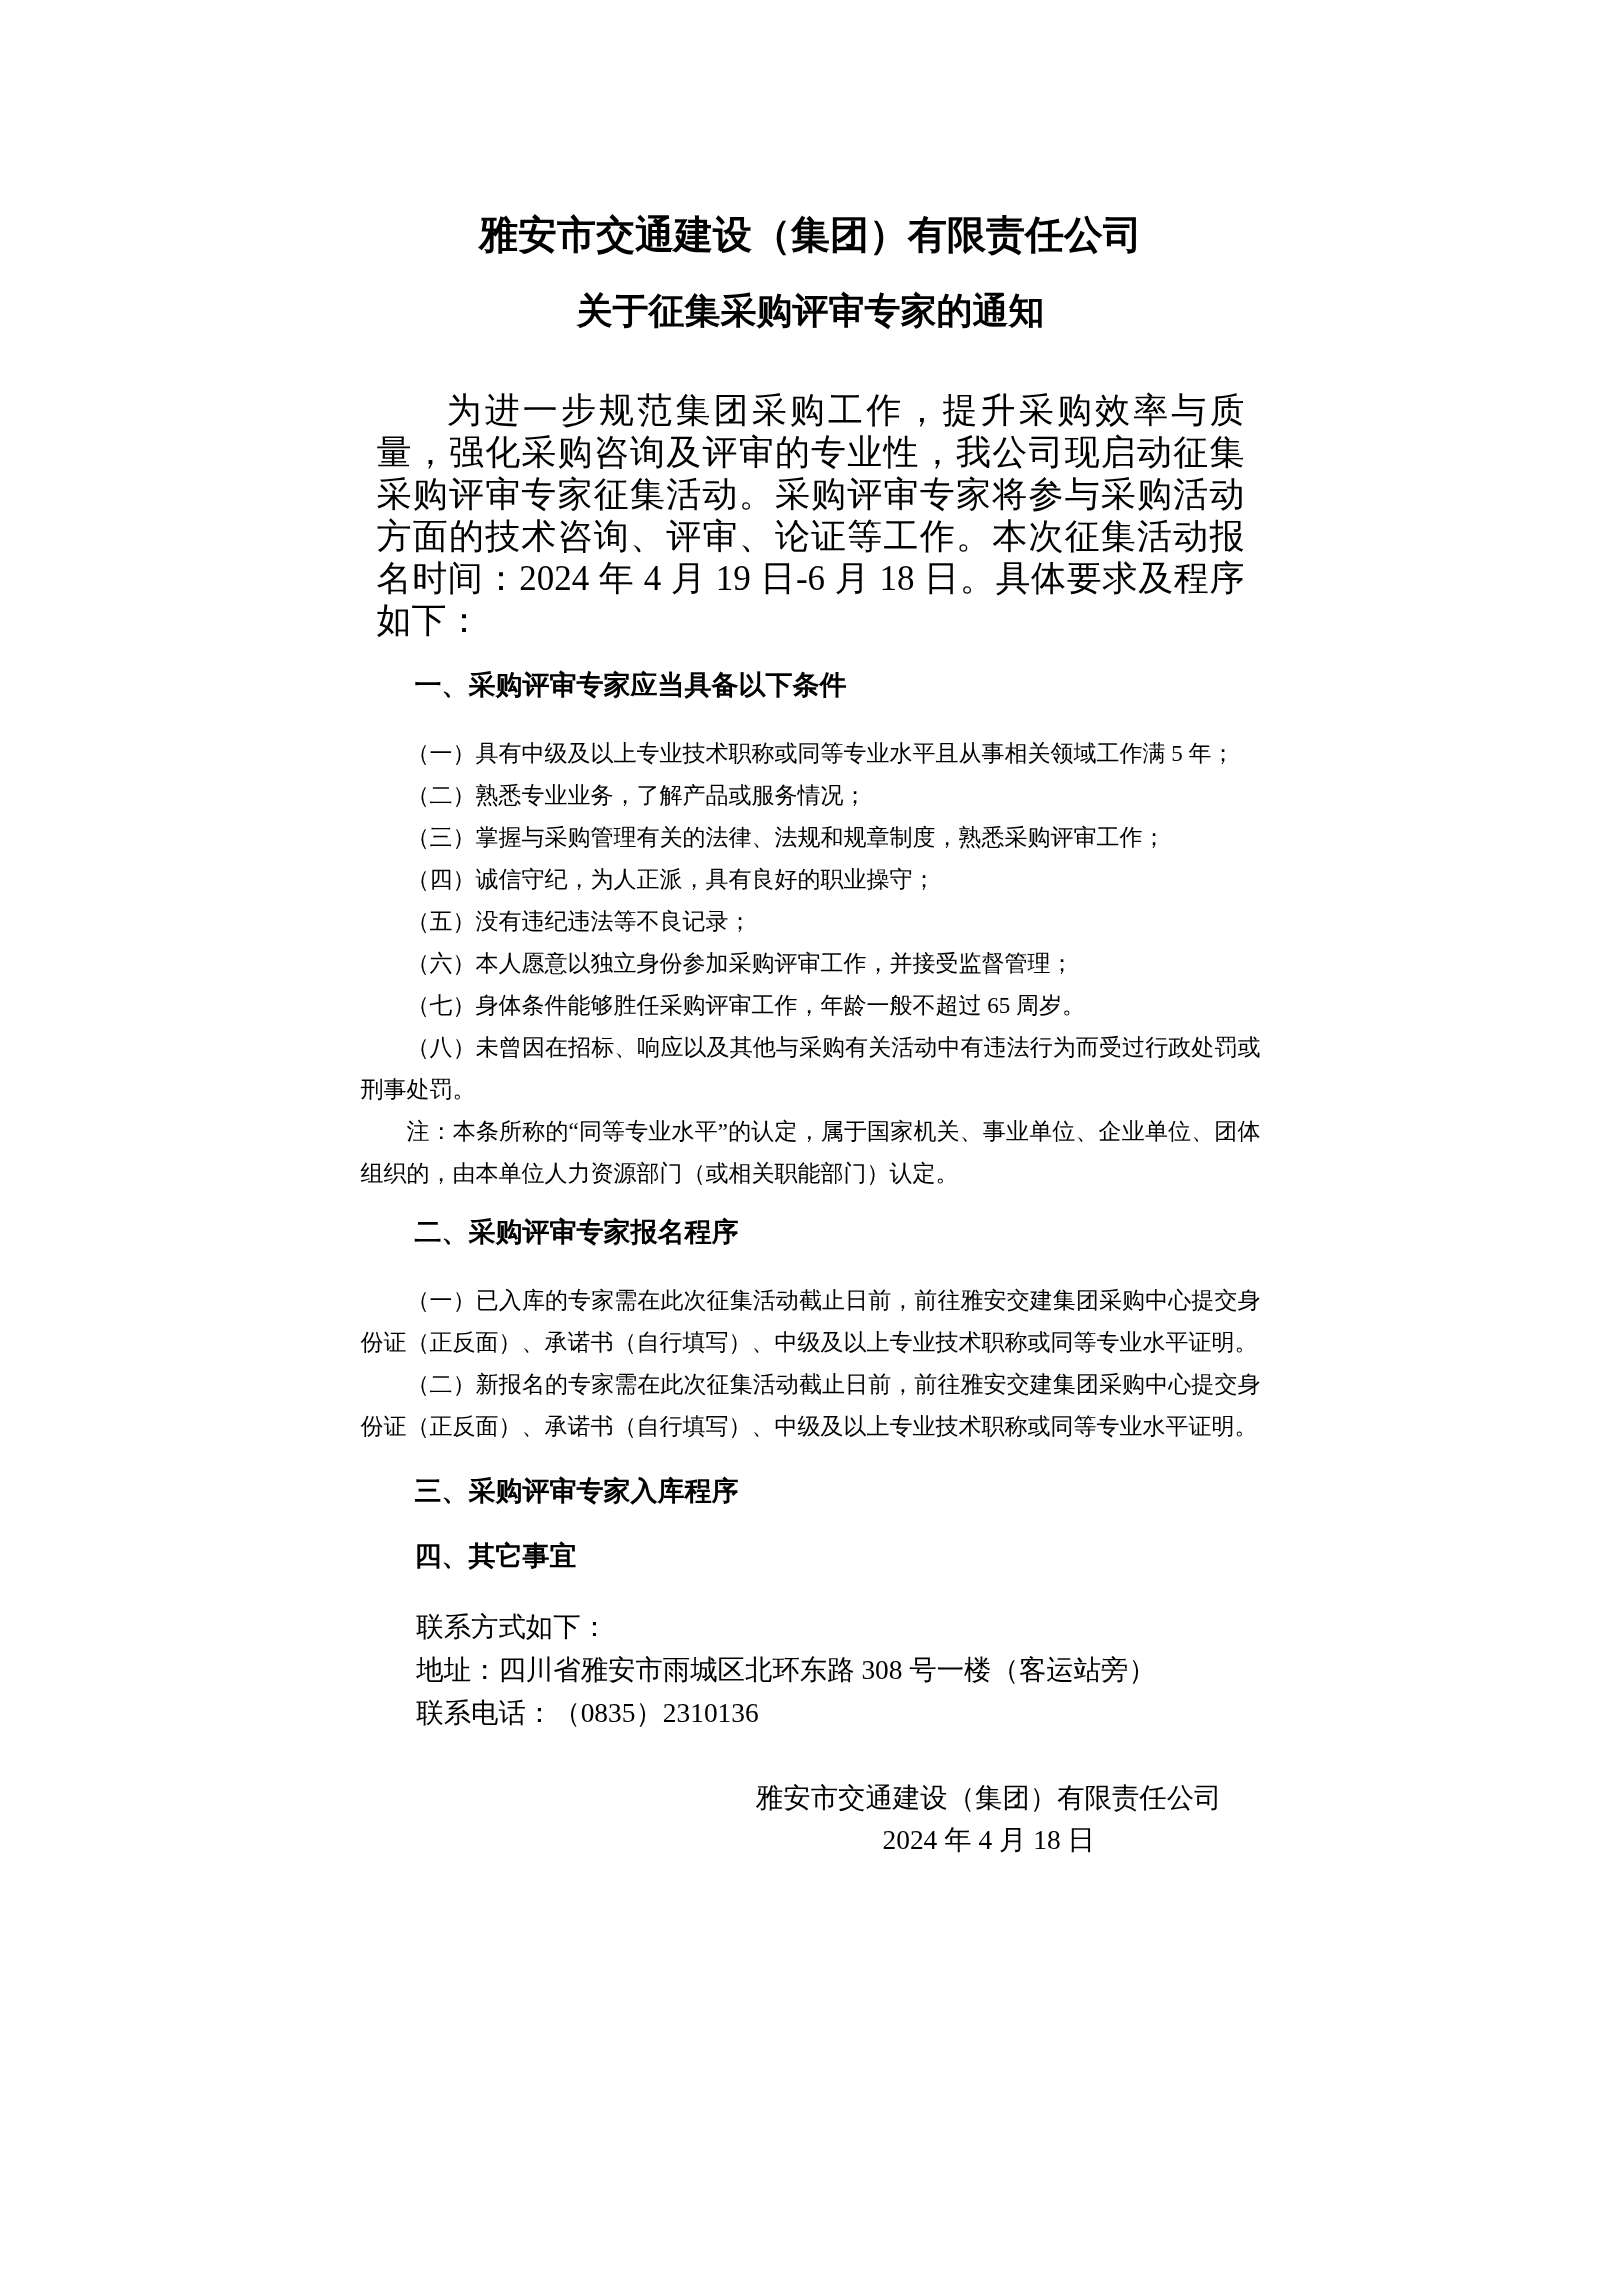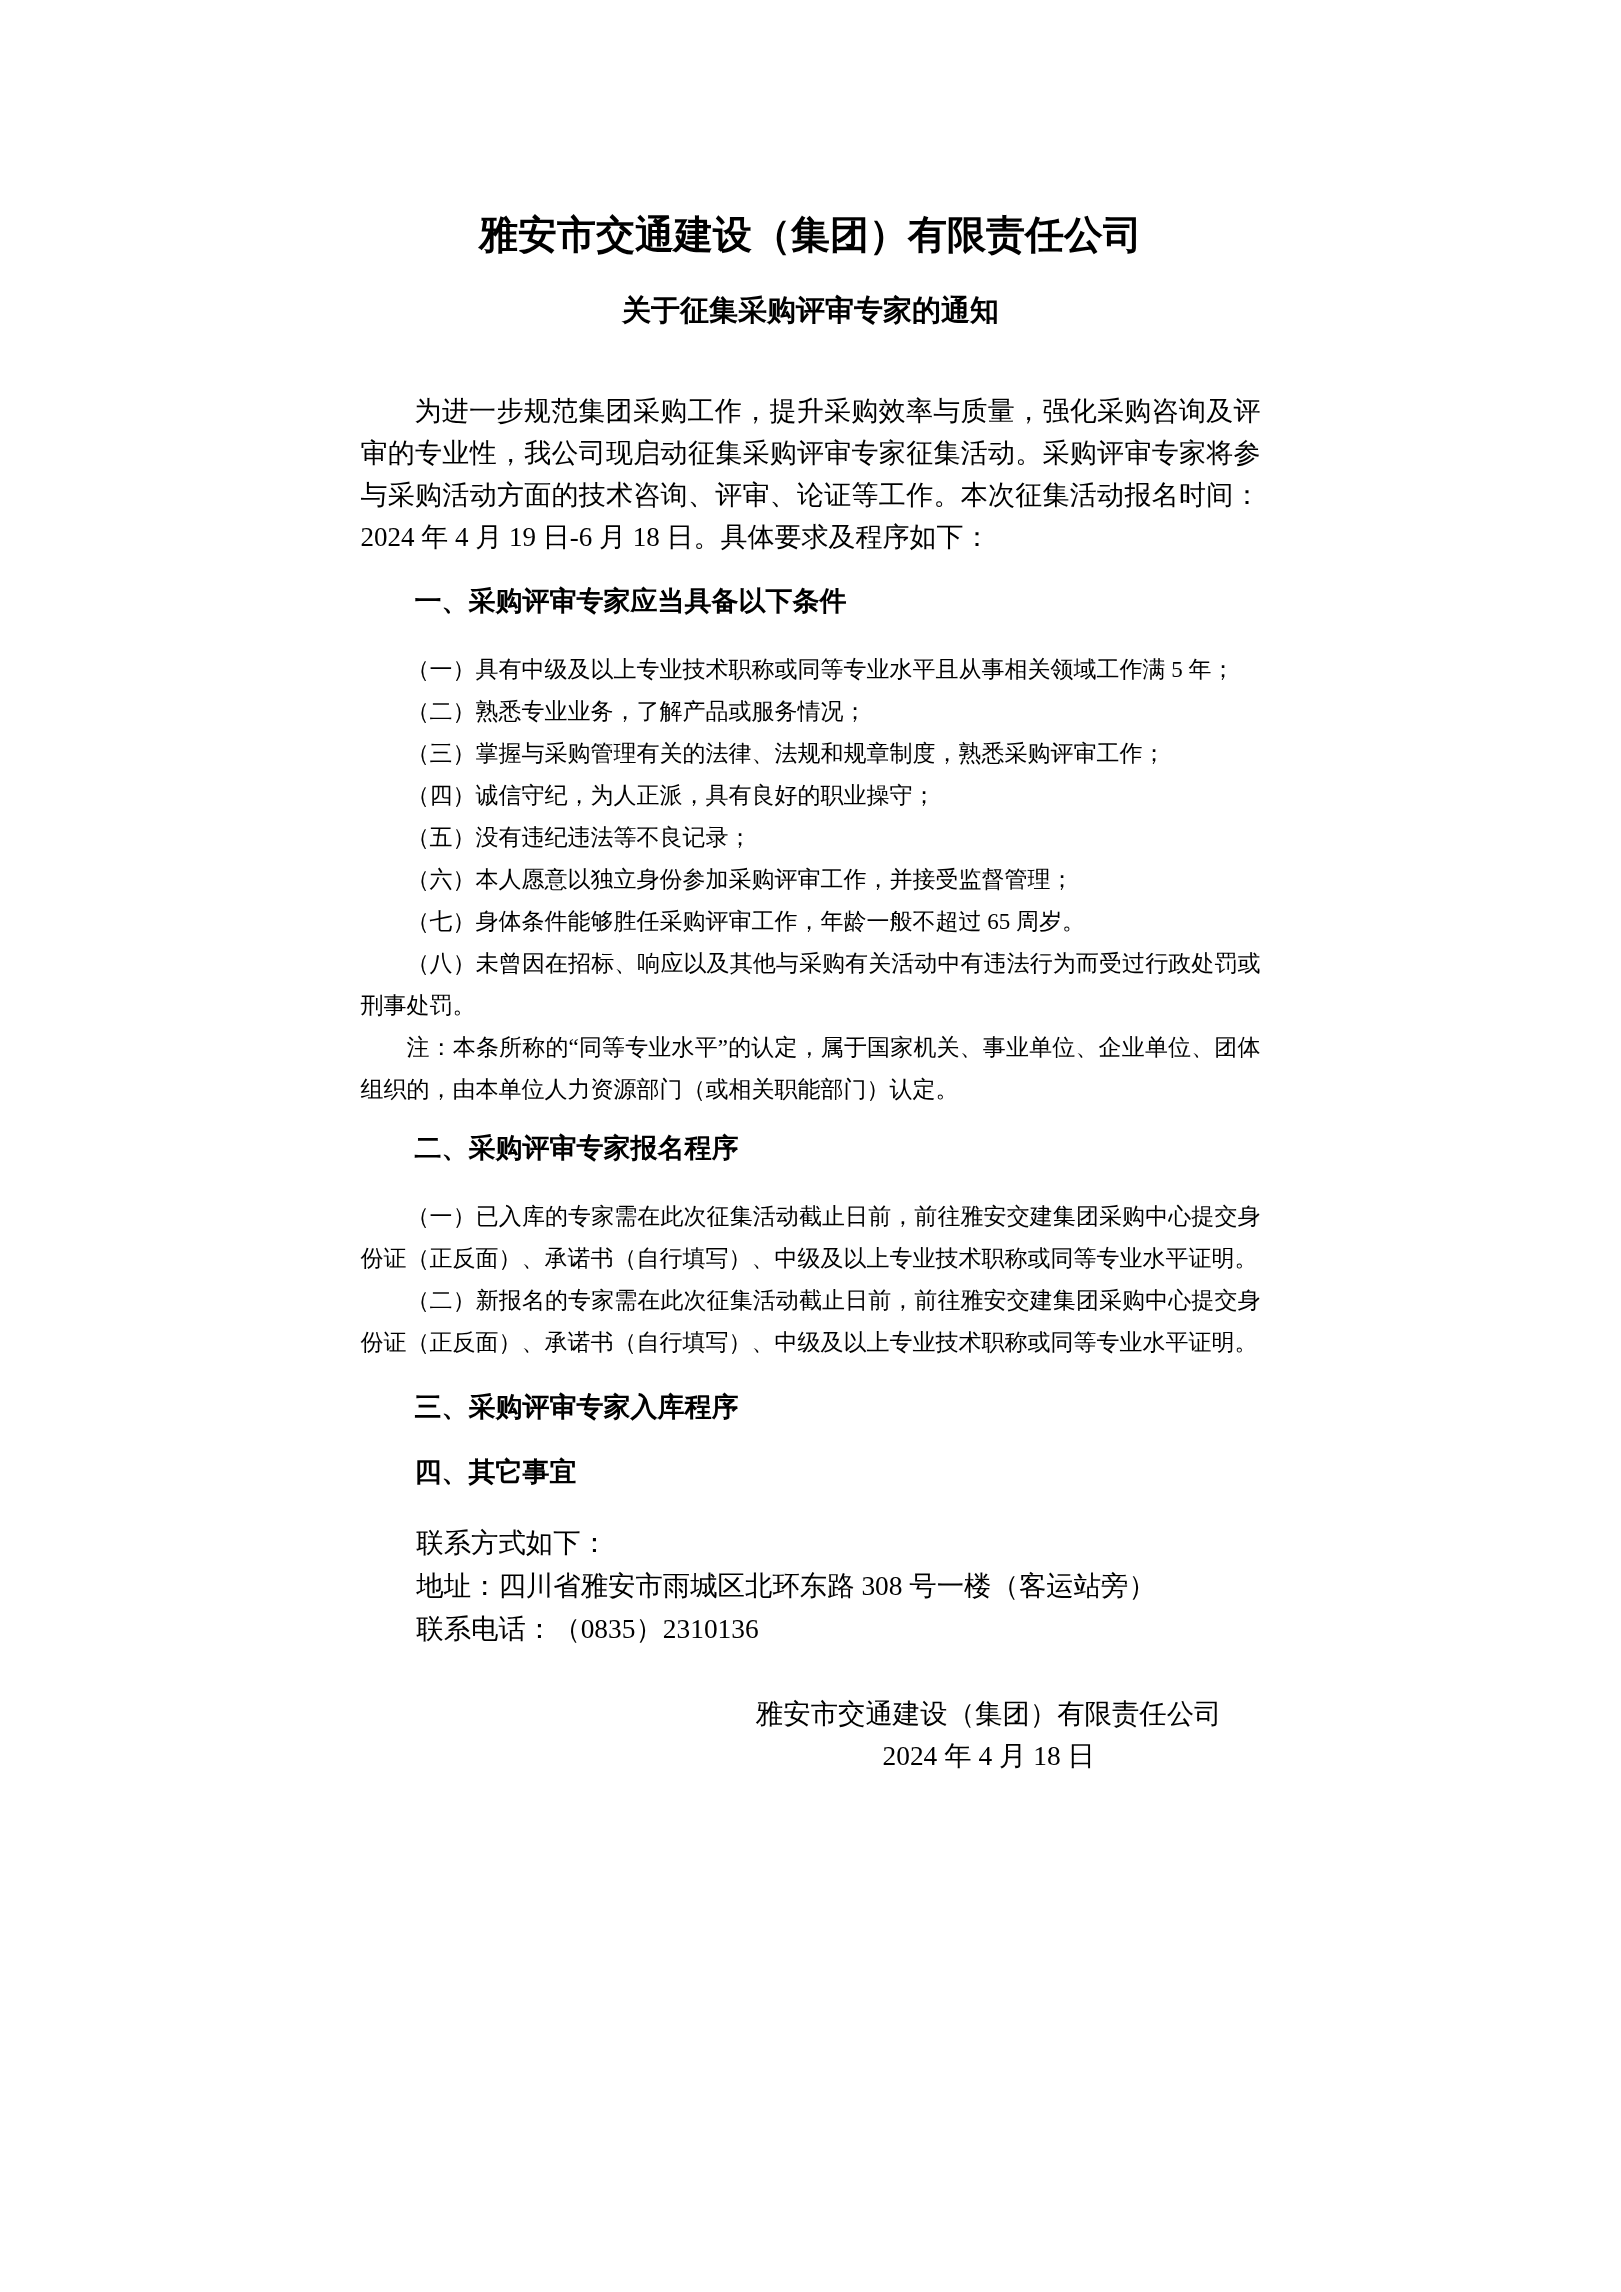--- a/index.html
+++ b/index.html
@@ -23,32 +23,32 @@
     font-family: "Liberation Sans", "DejaVu Sans", sans-serif;
     font-weight: bold;
     font-size: 39px;
     line-height: 45px;
     text-align: center;
     margin: 0 0 31px 0;
   }
   .doc-subtitle {
     font-family: "Liberation Sans", "DejaVu Sans", sans-serif;
     font-weight: bold;
-    font-size: 29px;
+    font-size: 36px;
     line-height: 45px;
     text-align: center;
     margin: 0 0 57px 0;
   }
   .body-par {
-    font-size: 27px;
+    font-size: 35px;
     line-height: 42px;
     text-align: justify;
     text-justify: inter-ideograph;
     text-indent: 2em;
-    margin: 0;
+    margin: 16px;
   }
   .sec-heading {
     font-family: "Liberation Sans", "DejaVu Sans", sans-serif;
     font-weight: bold;
     font-size: 27px;
     line-height: 45px;
     text-indent: 2em;
     margin: 0;
   }
   .h1-spacing { margin: 20.6px 0 25.5px 0; }

